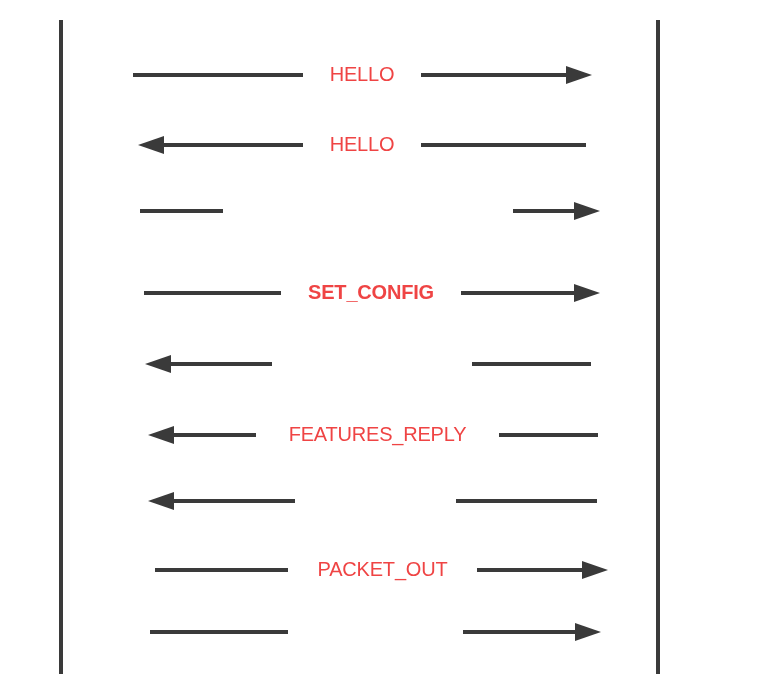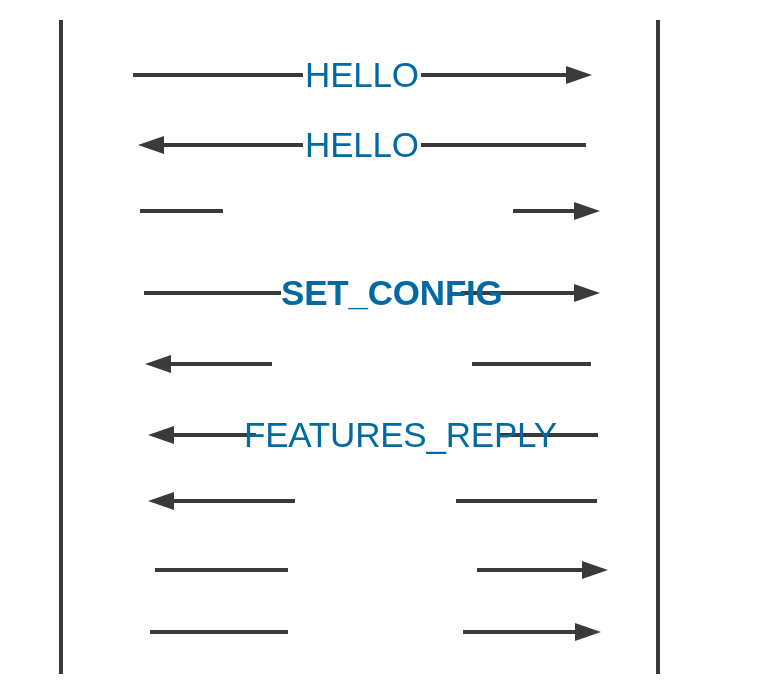--- a/index.html
+++ b/index.html
@@ -32,22 +32,22 @@
     top: 15px;
     height: 4px;
     background: #3a3a3a;
   }
   .msg-line.seg-left  { left: 0; }
   .msg-label {
     position: absolute;
     top: 0;
     height: 34px;
     line-height: 33px;
-    color: #0369a1;
-    font-size: 35px;
+    color: #ef4444;
+    font-size: 20px;
     font-family: "Liberation Sans", sans-serif;
     letter-spacing: -0.2px;
     white-space: nowrap;
     text-align: center;
   }
   .arrowhead {
     position: absolute;
     top: 8px;
     width: 0;
     height: 0;
@@ -98,31 +98,32 @@
       </div>
       <div class="message-row" style="left: 145px; top: 347px; width: 446px;">
         <div class="msg-line seg-left" style="left: 24px; width: 103px;"></div>
         <div class="msg-line" style="left: 327px; width: 119px;"></div>
         <div class="arrowhead point-left" style="left: 0px;"></div>
       </div>
       <div class="message-row" style="left: 148px; top: 418px; width: 450px;">
         <div class="msg-line seg-left" style="left: 24px; width: 84px;"></div>
         <div class="msg-line" style="left: 351px; width: 99px;"></div>
         <div class="arrowhead point-left" style="left: 0px;"></div>
-        <div class="msg-label" style="left: 96px; width: 243px;">FEATURES_REPLY</div>
+        <div class="msg-label" style="left: 108px; width: 243px;">FEATURES_REPLY</div>
       </div>
       <div class="message-row" style="left: 148px; top: 484px; width: 449px;">
         <div class="msg-line seg-left" style="left: 24px; width: 123px;"></div>
         <div class="msg-line" style="left: 308px; width: 141px;"></div>
         <div class="arrowhead point-left" style="left: 0px;"></div>
       </div>
       <div class="message-row" style="left: 155px; top: 553px; width: 453px;">
         <div class="msg-line seg-left" style="left: 0px; width: 133px;"></div>
         <div class="msg-line" style="left: 322px; width: 107px;"></div>
         <div class="arrowhead point-right" style="left: 427px;"></div>
+        <div class="msg-label" style="left: 133px; width: 189px;">PACKET_OUT</div>
       </div>
       <div class="message-row" style="left: 150px; top: 615px; width: 451px;">
         <div class="msg-line seg-left" style="left: 0px; width: 138px;"></div>
         <div class="msg-line" style="left: 313px; width: 114px;"></div>
         <div class="arrowhead point-right" style="left: 425px;"></div>
       </div>
     </div>
 
 </div>
 

